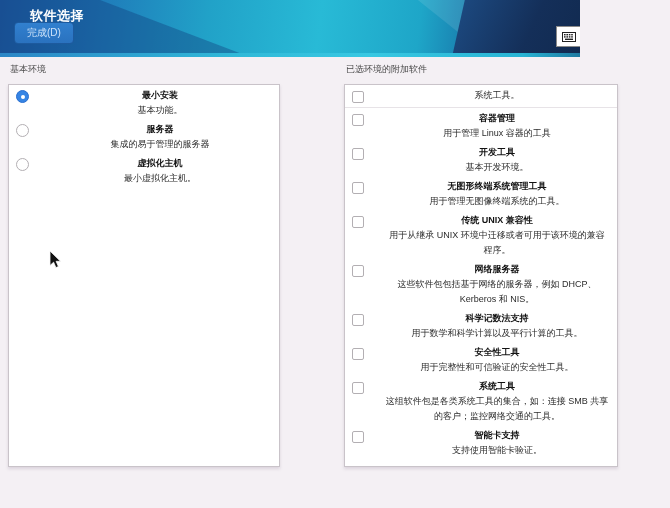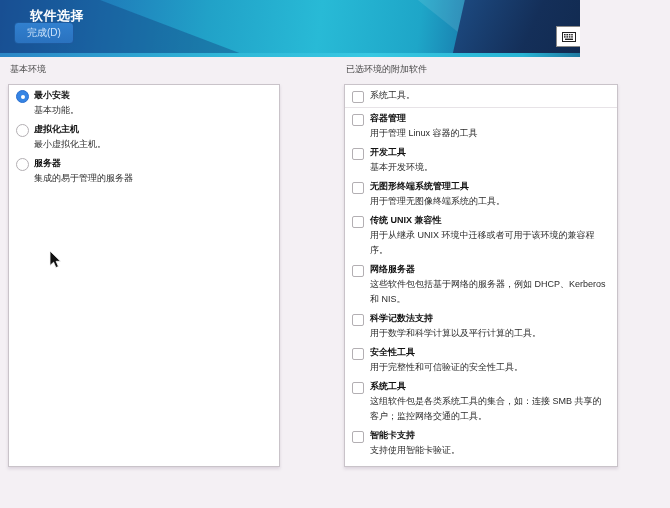--- a/index.html
+++ b/index.html
@@ -44,21 +44,21 @@
   .col { position:absolute; top:62px; }
   .col-left  { left:8px;   width:272px; }
   .col-right { left:344px; width:274px; }
   .sec-title { font-size:9px; color:#4a4a4a; height:22px; line-height:14px; padding-left:2px; }
 
   .panel {
     background:#ffffff; border:1px solid #c9c3c9; height:383px; width:100%;
     box-shadow:0 2px 3px rgba(120,100,130,0.20); overflow:hidden;
   }
 
-  .opt { display:flex; gap:5px; padding:3px 8px 1px 7px; cursor:pointer; }
+  .opt { display:flex; gap:20px; padding:3px 8px 1px 7px; cursor:pointer;text-align:center; }
   .ctrl-col { flex:0 0 13px; padding-top:2px; }
   .radio { width:13px; height:13px; border-radius:50%; background:#fff; border:1px solid #b3afb3; position:relative; }
   .radio.selected { background:#3584e4; border-color:#2a6fd0; }
   .radio.selected::after { content:""; position:absolute; left:4px; top:4px; width:4px; height:4px;
     border-radius:50%; background:#ffffff; }
   .check { width:12px; height:12px; border:1px solid #b3afb3; border-radius:2px; background:#fff; margin-top:1px; }
 
   .txt-col { flex:1; }
   .opt-title { font-size:9px; font-weight:bold; color:#121212; line-height:15px; }
   .opt-desc  { font-size:9px; color:#2c2c2c; line-height:15px; }
@@ -107,32 +107,32 @@
         <div class="opt-title">最小安装</div>
         <div class="opt-desc">基本功能。</div>
       </div>
     </div>
 
     <div class="opt">
       <div class="ctrl-col">
           <div class="radio"></div>
         </div>
       <div class="txt-col">
+        <div class="opt-title">服务器</div>
+        <div class="opt-desc">集成的易于管理的服务器</div>
+      </div>
+    </div>
+
+    <div class="opt">
+      <div class="ctrl-col">
+          <div class="radio"></div>
+        </div>
+      <div class="txt-col">
         <div class="opt-title">虚拟化主机</div>
         <div class="opt-desc">最小虚拟化主机。</div>
-      </div>
-    </div>
-
-    <div class="opt">
-      <div class="ctrl-col">
-          <div class="radio"></div>
-        </div>
-      <div class="txt-col">
-        <div class="opt-title">服务器</div>
-        <div class="opt-desc">集成的易于管理的服务器</div>
       </div>
     </div>
 
   </div>
 </div>
 
 <div class="col col-right">
   <div class="sec-title">已选环境的附加软件</div>
   <div class="panel">
 

